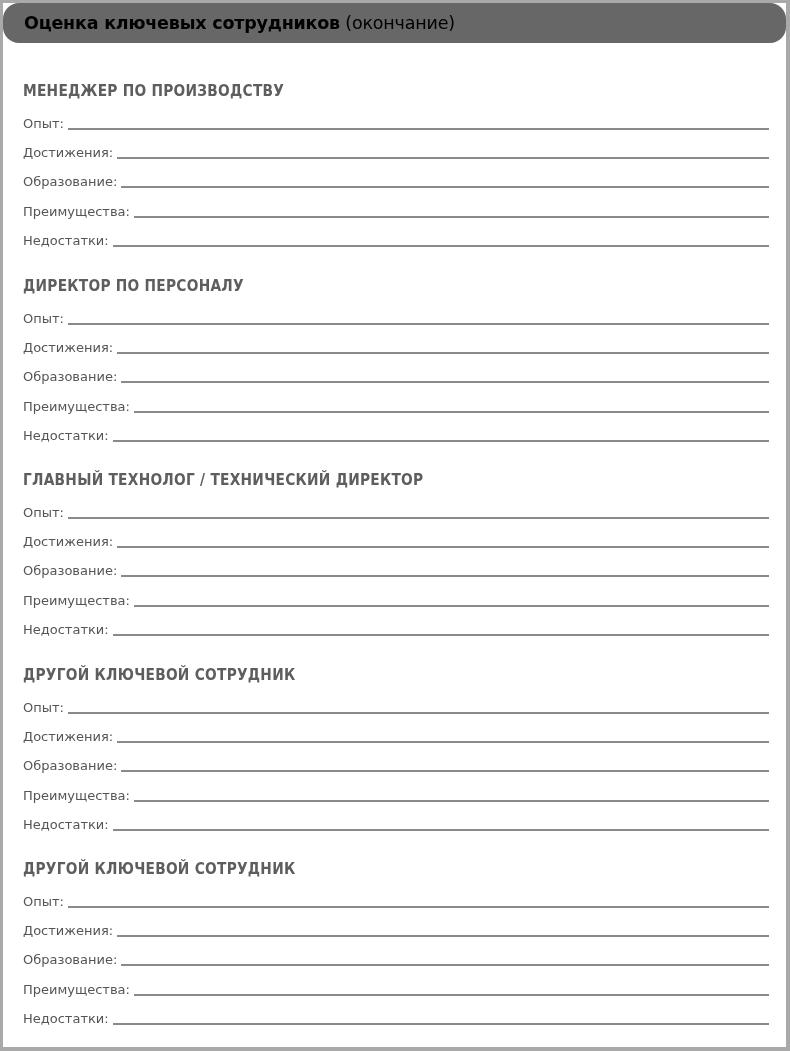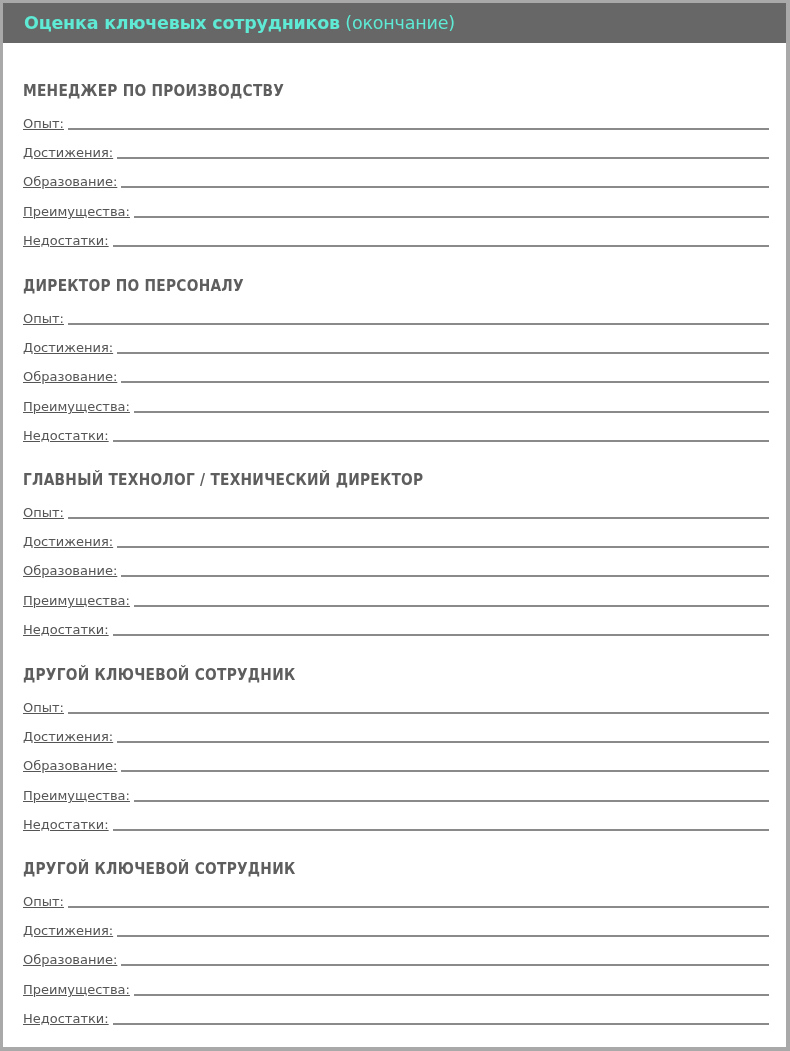--- a/index.html
+++ b/index.html
@@ -26,27 +26,28 @@
       border-right: 4px solid #a9a9a9;
       border-bottom: 4px solid #a9a9a9;
     }
     .header {
       position: absolute;
       left: 0;
       top: 0;
       right: 0;
       height: 40px;
       background: #676767;
-      color: #5eead4;
+      color: #000000;
       font-family: "DejaVu Sans", sans-serif;
       font-size: 17.5px;
       line-height: 40px;
       padding-left: 21px;
       white-space: nowrap;
       letter-spacing: -0.2px;
+      border-radius: 16px;
     }
     .header .title-bold {
       font-weight: bold;
     }
     .header .title-light {
       font-weight: normal;
     }
     .section {
       position: absolute;
       left: 20px;
@@ -76,21 +77,20 @@
       align-items: flex-end;
     }
     .field-label {
       font-family: "DejaVu Sans", sans-serif;
       font-size: 13px;
       color: #555555;
       line-height: 16px;
       white-space: nowrap;
       padding-right: 4px;
       transform-origin: left bottom;
-      text-decoration: underline;
     }
     .field-line {
       flex: 1;
       height: 0;
       border-bottom: 2px solid #8a8a8a;
       margin-bottom: 2px;
       background: transparent;
       outline: none;
       border-top: none;
       border-left: none;

